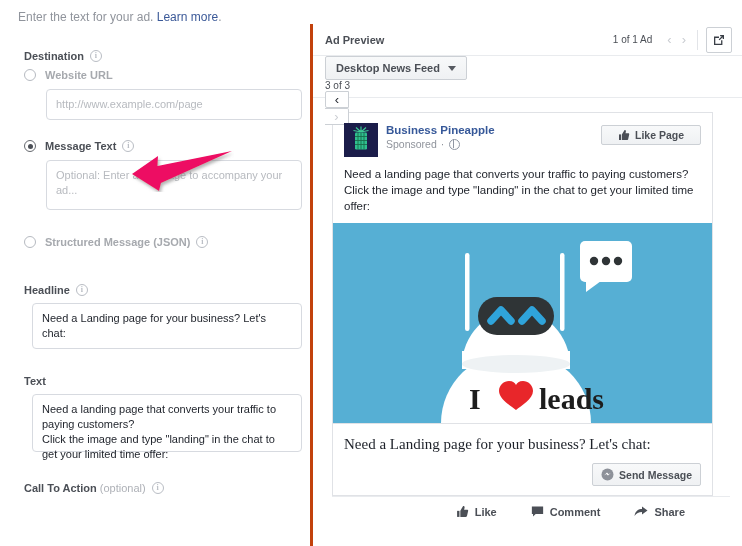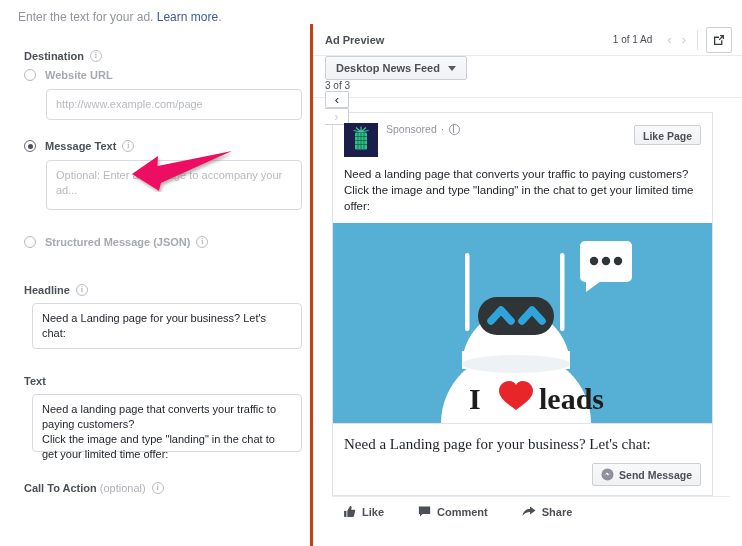--- a/index.html
+++ b/index.html
@@ -228,23 +228,23 @@
     display:inline-block;width:9px;height:9px;border-radius:50%;
     border:1px solid #9197a3;margin-left:5px;position:relative;
   }
   .globe:before{
     content:"";position:absolute;left:3px;top:-1px;width:1px;height:9px;background:#9197a3;
   }
   .likepage{
     border:1px solid #ccd0d5;border-radius:2px;
     background:#f6f7f9;
     background-image:linear-gradient(#f8f9fa,#eff1f3);
-    padding:4px 8px;font-size:10.5px;font-weight:bold;color:#4b4f56;
+    padding:4px 16px;font-size:10.5px;font-weight:bold;color:#4b4f56;
     display:inline-flex;align-items:center;height:20px;box-sizing:border-box;
-    align-self:flex-start;margin-top:2px;flex-direction:column;
+    align-self:flex-start;margin-top:2px;
   }
   .ad-body{
     padding:9px 11px 9px 11px;
     font-size:11.5px;color:#1d2129;line-height:16px;
   }
   .ad-img{
     width:100%;height:200px;
     background:#56AFD4;
     position:relative;overflow:hidden;display:block;
   }
@@ -264,20 +264,21 @@
     background:#f6f7f9;
     background-image:linear-gradient(#f8f9fa,#eff1f3);
     padding:4px 8px;font-size:10.5px;font-weight:bold;color:#4b4f56;
     display:inline-flex;align-items:center;
   }
   .ad-actions{
     border-top:1px solid #e9ebee;
     display:flex;align-items:center;
     padding:8px 11px;
     margin:0 0 0 0;
+    justify-content:flex-end;
   }
   .act{
     display:flex;align-items:center;
     font-size:11px;font-weight:bold;color:#4b4f56;
     margin-right:34px;
   }
   .act svg{margin-right:6px;}
   .clearfix:after{content:"";display:table;clear:both;}
 </style>
 </head>
@@ -400,20 +401,21 @@
                 <path d="M17 9 L12 4.5 M17 9 L22 4.5 M17 9 L17 3.6 M17 9 L9.5 7.5 M17 9 L24.5 7.5"></path>
               </g>
               <rect x="11" y="9.5" width="12" height="17" rx="1.2" fill="#2FBF8F"></rect>
               <g stroke="#15603f" stroke-width="0.9" opacity="0.85">
                 <path d="M11 13.5 H23 M11 17.5 H23 M11 21.5 H23"></path>
                 <path d="M14 9.5 L14 26.5 M17 9.5 L17 26.5 M20 9.5 L20 26.5"></path>
               </g>
             </svg>
           </div>
           <div class="ad-id">
+            <div class="pagename">Business Pineapple</div>
             <div class="sponsored">
               <span>Sponsored</span>
               <span style="margin-left:4px;">·</span>
               <span class="globe"></span>
             </div>
           </div>
           <div class="likepage">
             <svg width="12" height="12" viewBox="0 0 12 12" style="margin-right:5px;">
               <path d="M1 5.4 H3.2 V11 H1 Z" fill="#4b4f56"></path>
               <path d="M4 5.2 L6.6 1 C7.6 1 8.1 1.7 7.9 2.6 L7.5 4.3 H10.3 C11 4.3 11.4 4.9 11.2 5.5 L10.2 9.9 C10.1 10.5 9.7 11 9 11 H4 Z" fill="#4b4f56"></path>

